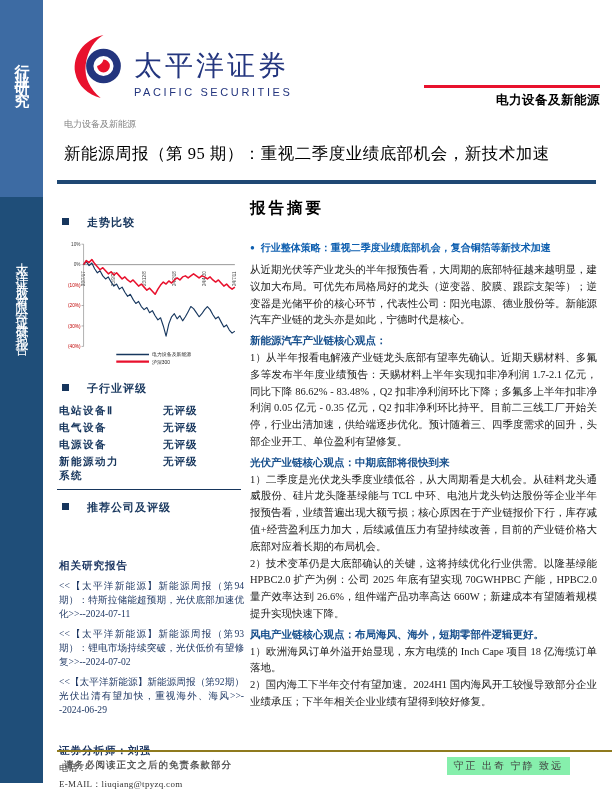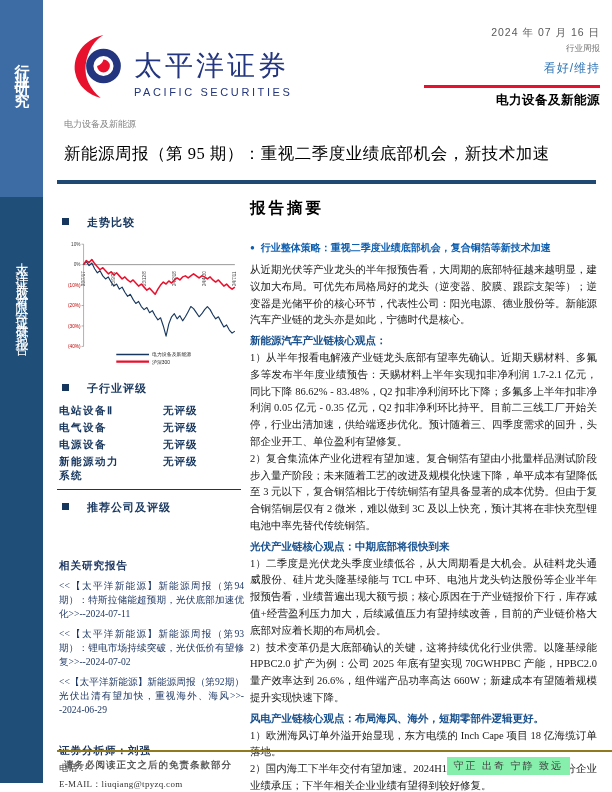--- a/index.html
+++ b/index.html
@@ -90,25 +90,20 @@
       <path d="M36 1 C14 6 2 24 5 42 C8 57 19 66 33 70 C21 60 15 48 16.5 34 C18.5 17 27 6 36 1 Z" fill="#E8112D"></path>
       <circle cx="36" cy="35" r="15" fill="none" stroke="#23357E" stroke-width="8"></circle>
       <path d="M36 28 a7 7 0 1 1 -7 7 a10 10 0 0 0 7 -7 Z" fill="#E8112D"></path>
     </svg>
     <div class="logo-text">
       <div class="logo-cn">太平洋证券</div>
       <div class="logo-en">PACIFIC SECURITIES</div>
     </div>
   </div>
 
-  <div class="meta">
-    <div class="meta-date">2024 年 07 月 16 日</div>
-    <div class="meta-type">行业周报</div>
-    <div class="meta-rating">看好/维持</div>
-  </div>
   <div class="red-line"></div>
   <div class="meta-industry">电力设备及新能源</div>
 
   <div class="category-label">电力设备及新能源</div>
   <div class="doc-title">新能源周报（第 95 期）：重视二季度业绩底部机会，新技术加速</div>
   <div class="navy-rule"></div>
 
   <div class="left-col">
 
     <div class="section-head">
@@ -194,21 +189,20 @@
     <div class="sum-title">报告摘要</div>
 
     <div class="bullet-line">
       <span class="bullet-dot">●</span>
       <span>行业整体策略：重视二季度业绩底部机会，复合铜箔等新技术加速</span>
     </div>
     <div class="para">从近期光伏等产业龙头的半年报预告看，大周期的底部特征越来越明显，建议加大布局。可优先布局格局好的龙头（逆变器、胶膜、跟踪支架等）；逆变器是光储平价的核心环节，代表性公司：阳光电源、德业股份等。新能源汽车产业链的龙头亦是如此，宁德时代是核心。</div>
 
     <div class="sec-head">新能源汽车产业链核心观点：</div>
     <div class="para tight">1）从半年报看电解液产业链龙头底部有望率先确认。近期天赐材料、多氟多等发布半年度业绩预告：天赐材料上半年实现扣非净利润 1.7-2.1 亿元，同比下降 86.62% - 83.48%，Q2 扣非净利润环比下降；多氟多上半年扣非净利润 0.05 亿元 - 0.35 亿元，Q2 扣非净利环比持平。目前二三线工厂开始关停，行业出清加速，供给端逐步优化。预计随着三、四季度需求的回升，头部企业开工、单位盈利有望修复。</div>
-    <div class="para tight">2）复合集流体产业化进程有望加速。复合铜箔有望由小批量样品测试阶段步入量产阶段；未来随着工艺的改进及规模化快速下降，单平成本有望降低至 3 元以下，复合铜箔相比于传统铜箔有望具备显著的成本优势。但由于复合铜箔铜层仅有 2 微米，难以做到 3C 及以上快充，预计其将在非快充型锂电池中率先替代传统铜箔。</div>
 
     <div class="sec-head">光伏产业链核心观点：中期底部将很快到来</div>
     <div class="para tight">1）二季度是光伏龙头季度业绩低谷，从大周期看是大机会。从硅料龙头通威股份、硅片龙头隆基绿能与 TCL 中环、电池片龙头钧达股份等企业半年报预告看，业绩普遍出现大额亏损；核心原因在于产业链报价下行，库存减值+经营盈利压力加大，后续减值压力有望持续改善，目前的产业链价格大底部对应着长期的布局机会。</div>
     <div class="para tight">2）技术变革仍是大底部确认的关键，这将持续优化行业供需。以隆基绿能 HPBC2.0 扩产为例：公司 2025 年底有望实现 70GWHPBC 产能，HPBC2.0 量产效率达到 26.6%，组件端产品功率高达 660W；新建成本有望随着规模提升实现快速下降。</div>
 
     <div class="sec-head">风电产业链核心观点：布局海风、海外，短期零部件逻辑更好。</div>
     <div class="para tight">1）欧洲海风订单外溢开始显现，东方电缆的 Inch Cape 项目 18 亿海缆订单落地。</div>
     <div class="para tight">2）国内海工下半年交付有望加速。2024H1 国内海风开工较慢导致部分企业业绩承压；下半年相关企业业绩有望得到较好修复。</div>
   </div>
 

